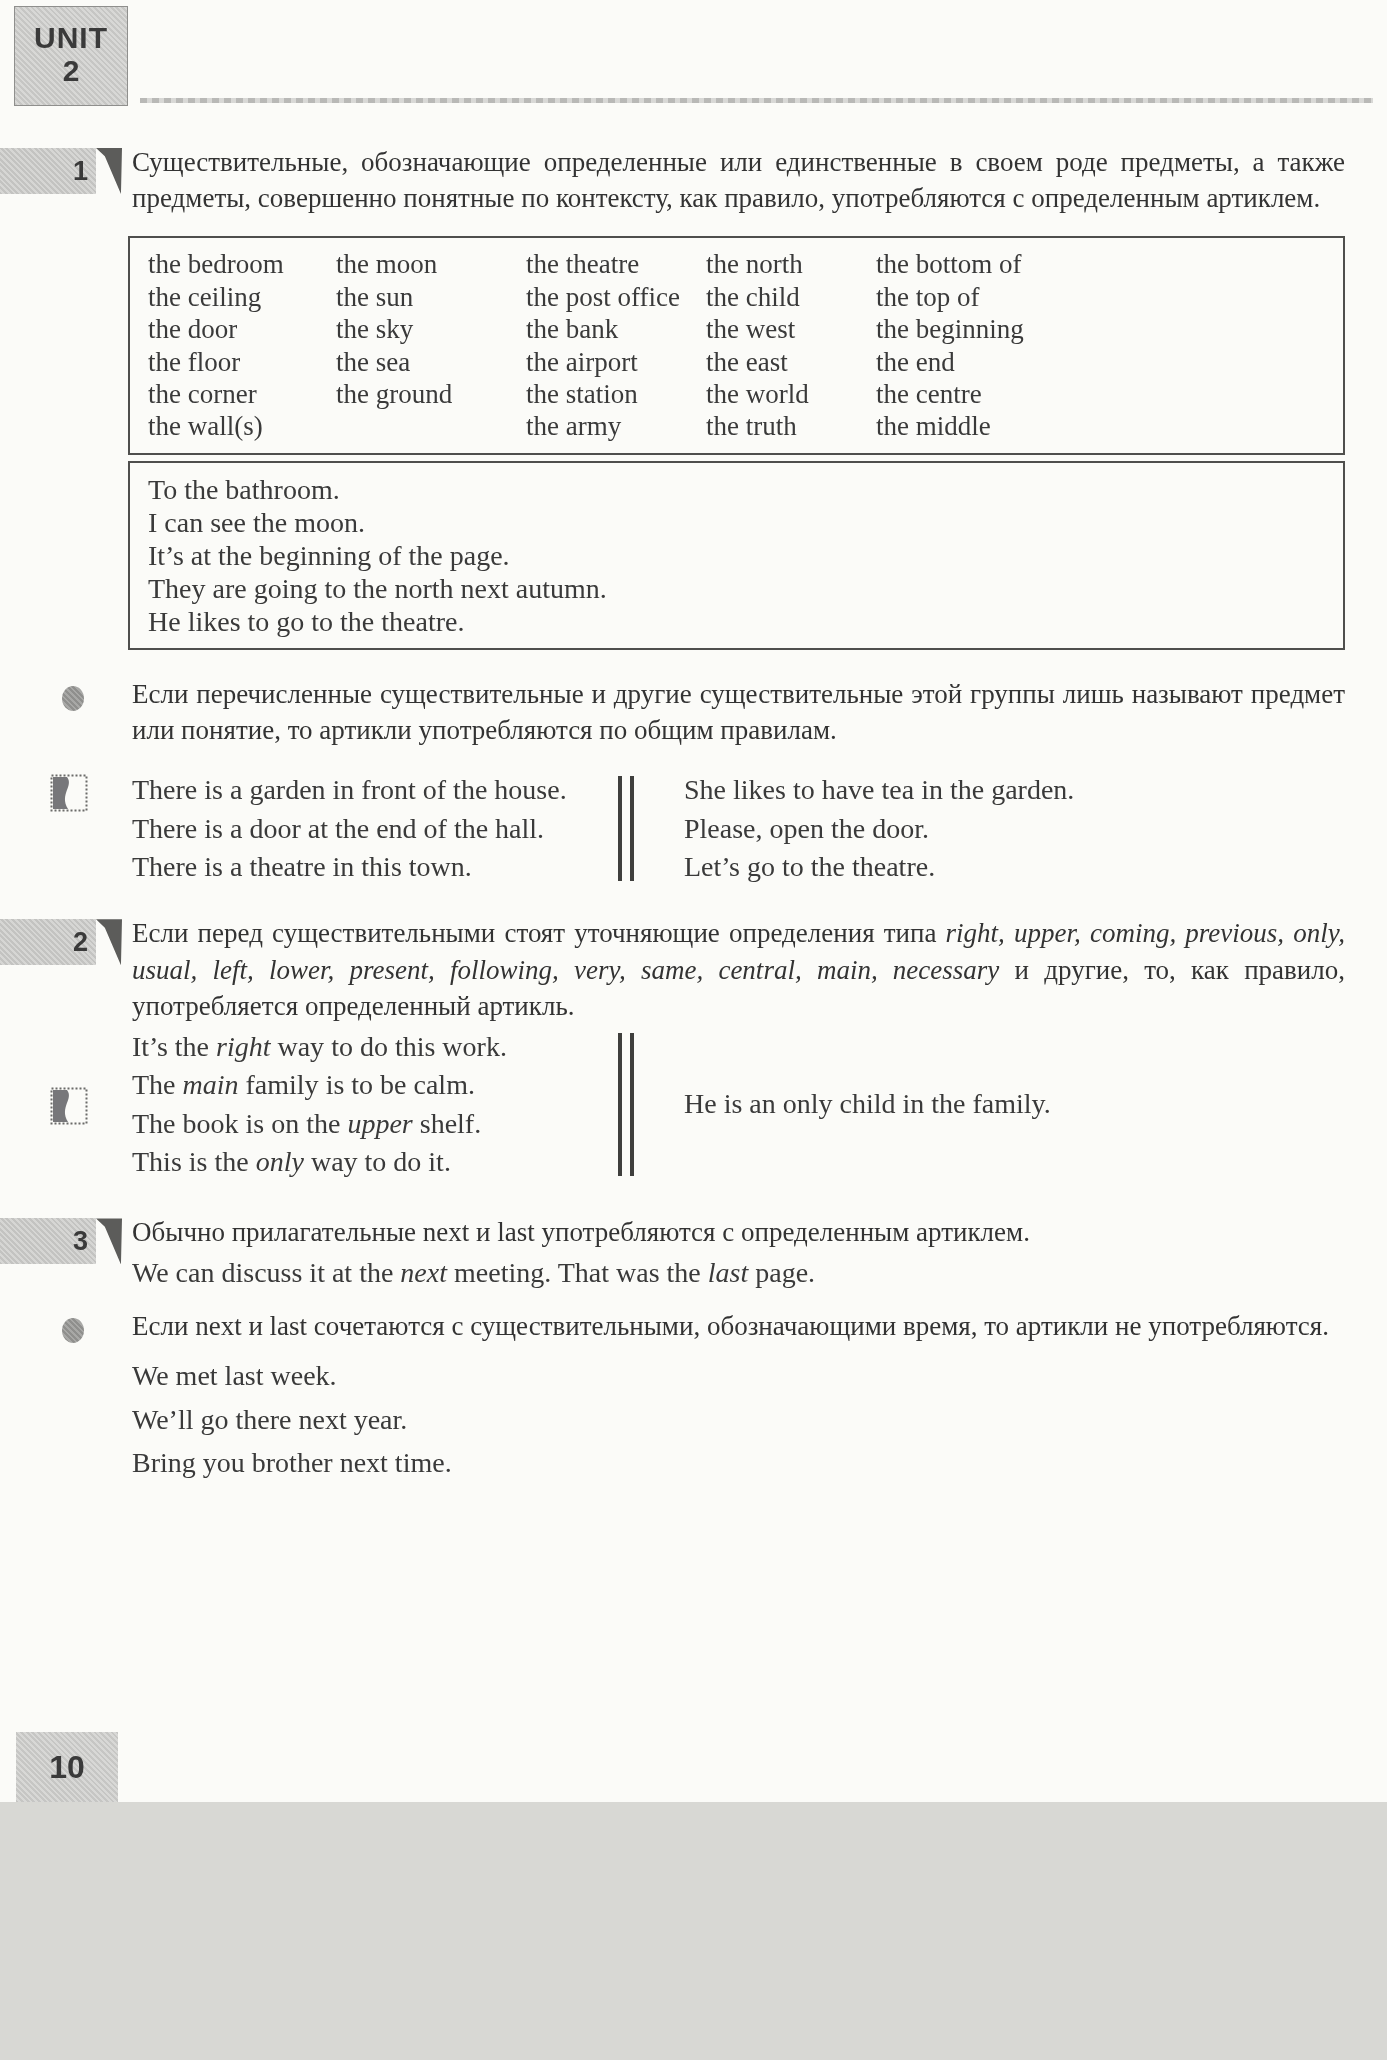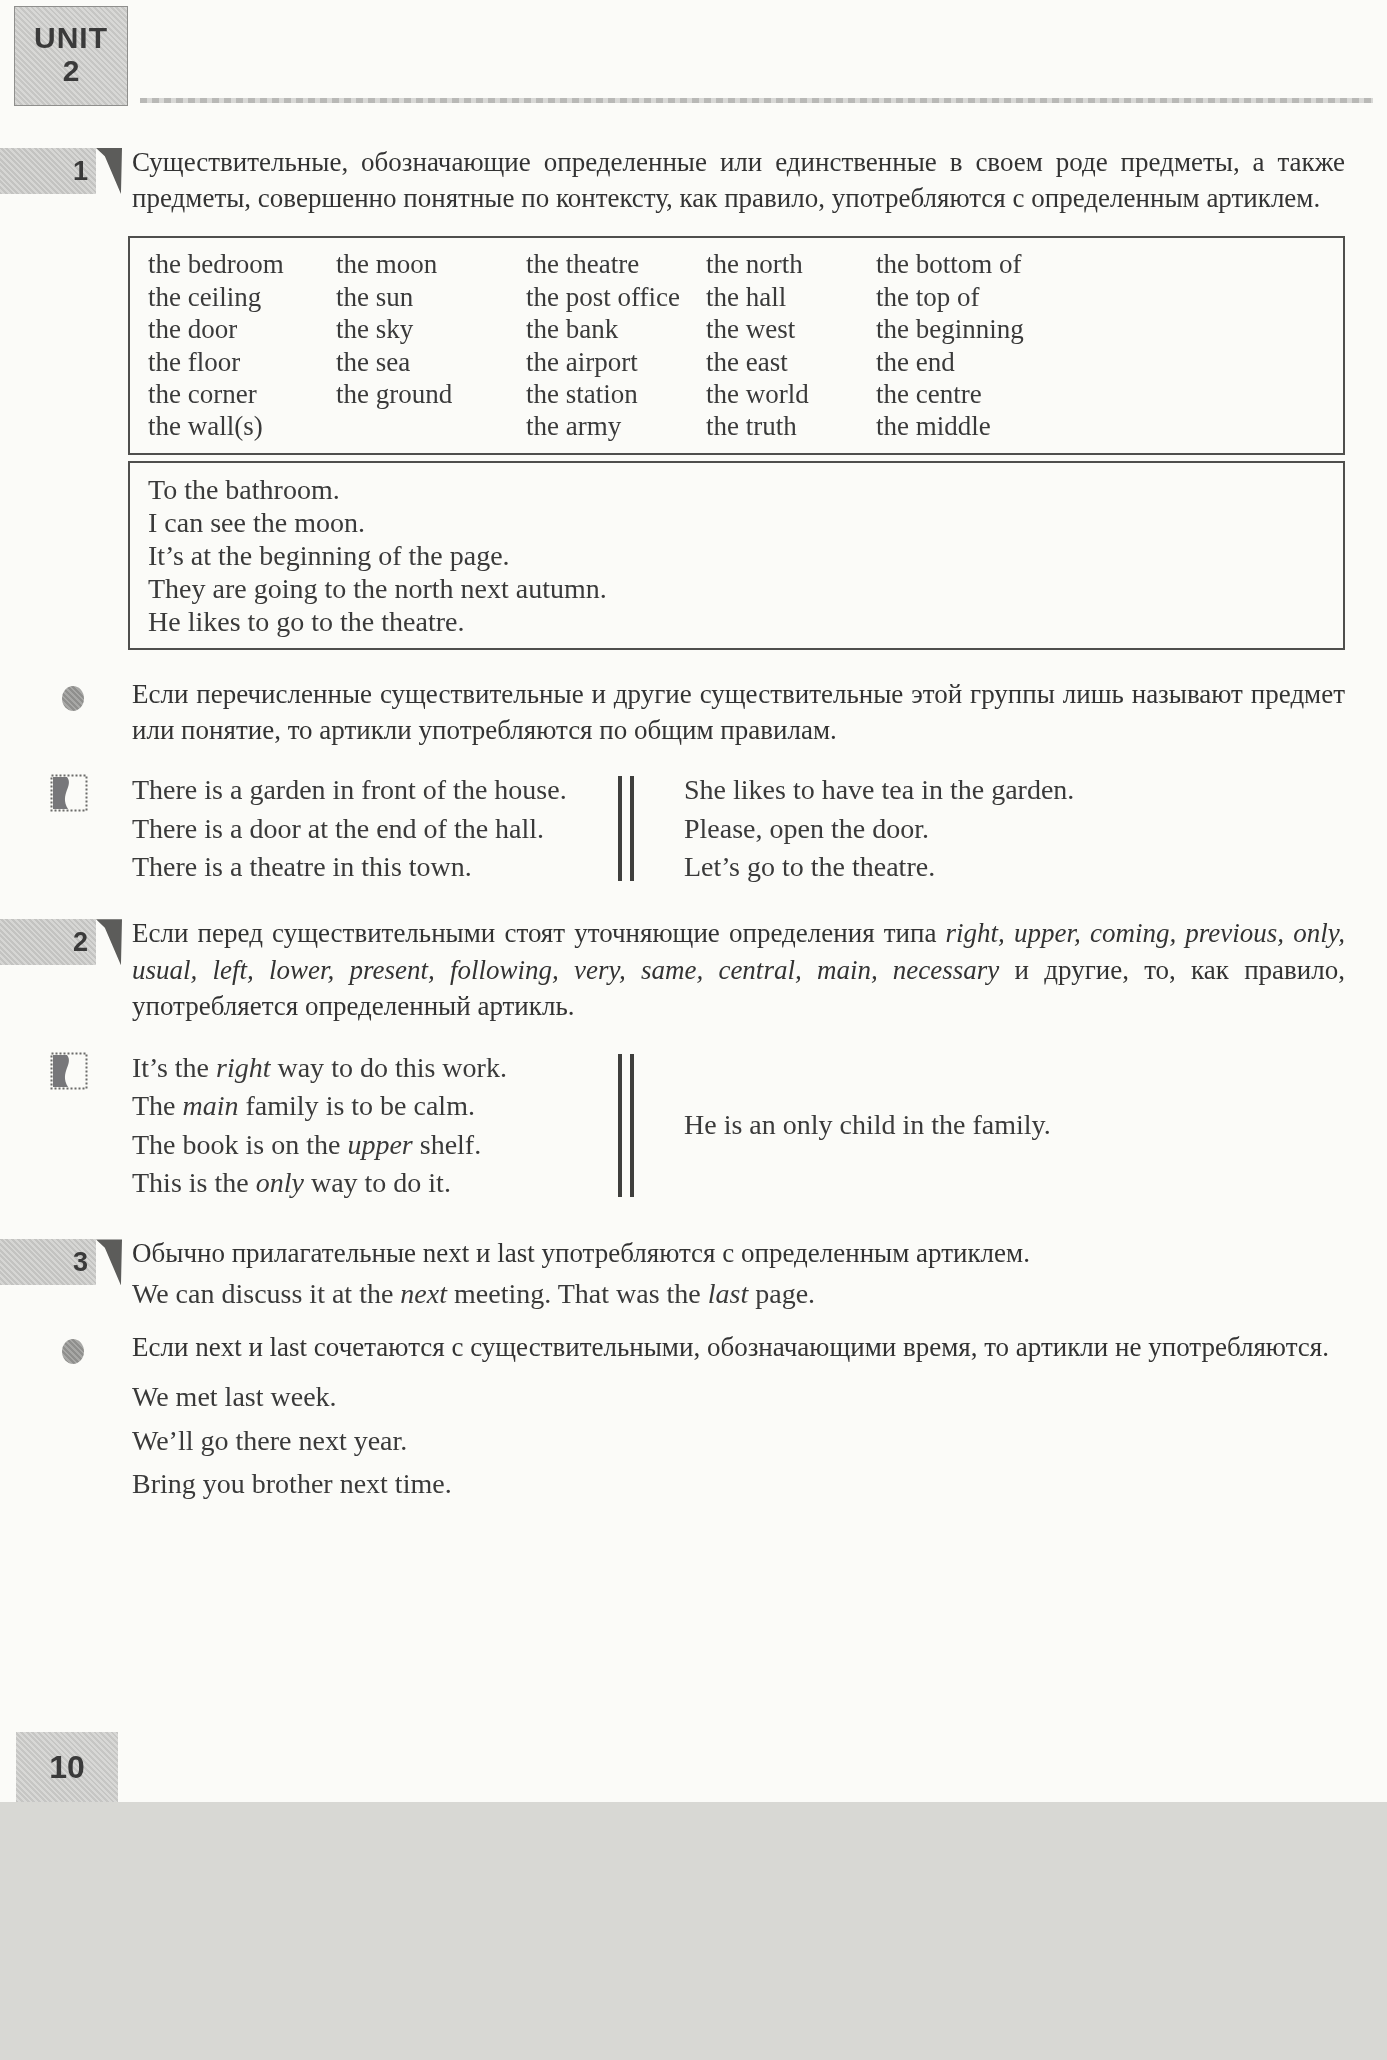--- a/index.html
+++ b/index.html
@@ -93,21 +93,21 @@
     background:repeating-linear-gradient(45deg,#c6c6c4 0 2px,#d8d8d6 2px 4px);
     display:flex;align-items:center;justify-content:center;
     font-family:"Liberation Sans",sans-serif;font-weight:bold;font-size:32px;color:#3a3a3a;
   }
   .footer-rule{
     position:absolute;left:128px;top:1992px;width:1228px;height:4px;
     background:repeating-linear-gradient(90deg,#a8a8a6 0 7px,#cfcfcd 7px 12px);
     opacity:.8;
   }
   .mt26{margin-top:26px;} .mt24{margin-top:24px;} .mt30{margin-top:30px;}
-  .mt14{margin-top:26px;} .mt34{margin-top:34px;} .mt38{margin-top:17px;}
+  .mt14{margin-top:5px;align-items:center;} .mt34{margin-top:34px;} .mt38{margin-top:17px;}
   .sp8>*+*{margin-top:2px;}
   .wide-lines .xline{line-height:1.55;}
 </style>
 </head>
 <body>
 
 <div class="page">
 
   <div class="unit-box">
     <div class="unit-word">UNIT</div>
@@ -148,21 +148,21 @@
       <div class="noun-col">
           <div>the theatre</div>
           <div>the post office</div>
           <div>the bank</div>
           <div>the airport</div>
           <div>the station</div>
           <div>the army</div>
         </div>
       <div class="noun-col">
           <div>the north</div>
-          <div>the hall</div>
+          <div>the child</div>
           <div>the west</div>
           <div>the east</div>
           <div>the world</div>
           <div>the truth</div>
         </div>
       <div class="noun-col">
           <div>the bottom of</div>
           <div>the top of</div>
           <div>the beginning</div>
           <div>the end</div>

